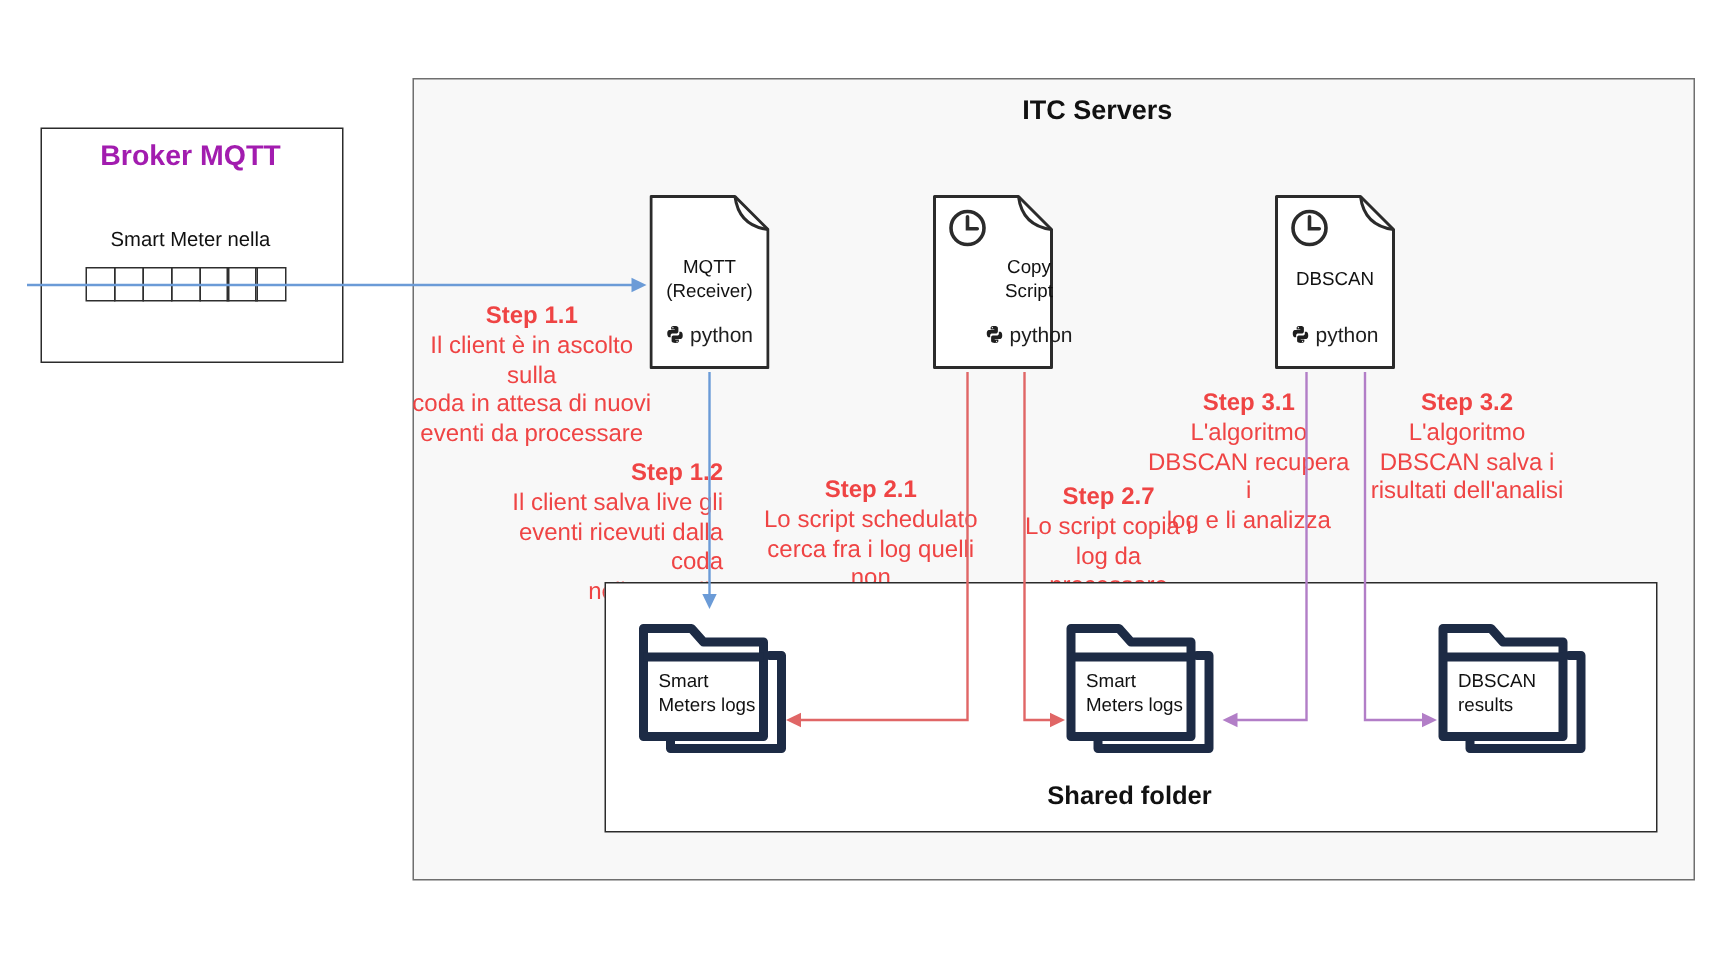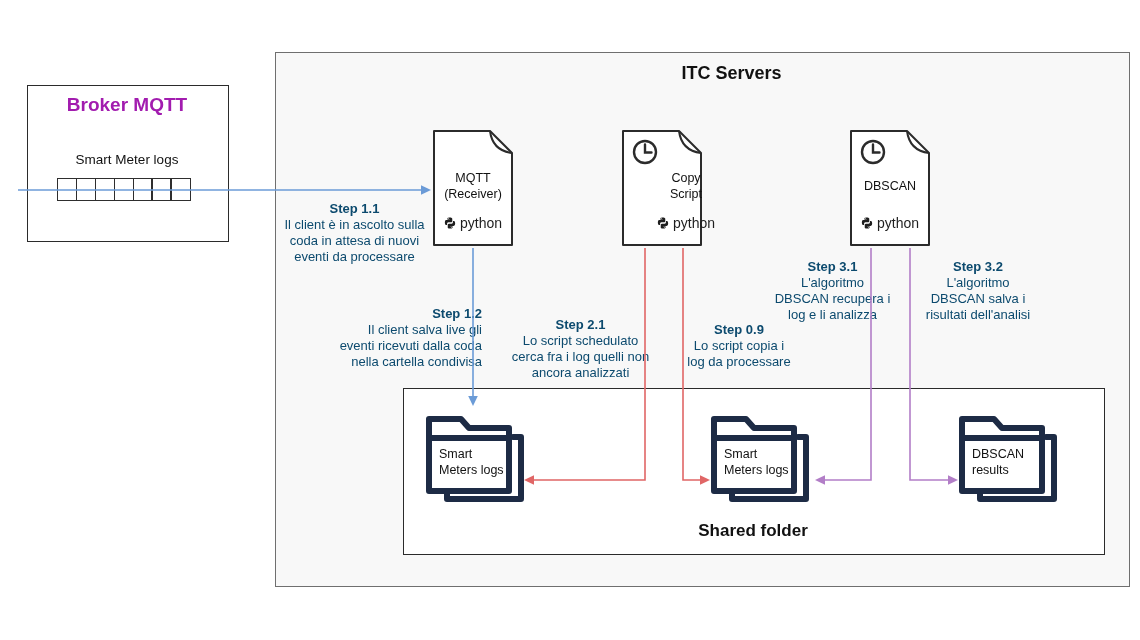--- a/index.html
+++ b/index.html
@@ -24,21 +24,21 @@
 
   
   .doc{width:80px;height:116px;}
   .doc svg.outline{position:absolute;left:0;top:0;}
   .doc .clock{position:absolute;left:9px;top:8px;}
   .doc-label{position:absolute;left:0;top:40px;width:100%;font-size:12.5px;line-height:1.3;color:#111;}
   .doc-runtime{position:absolute;left:0;bottom:15px;width:100%;display:flex;align-items:center;justify-content:center;gap:4px;}
   .doc-runtime .py-word{font-size:14px;color:#1e1e1e;}
 
   
-  .step{font-size:13px;line-height:1.24;color:#0c4a6e;}
+  .step{font-size:16px;line-height:1.24;color:#ef4444;}
   .step .step-title{font-weight:bold;}
 
   
   .shared-box{left:403px;top:388px;width:700px;height:165px;background:#fff;border:1.6px solid #2b2b2b;}
   .shared-title{left:403px;top:521px;width:700px;font-size:17px;font-weight:bold;color:#111;}
 
   .folder{width:100px;height:100px;}
   .folder svg{position:absolute;left:0;top:0;}
   .folder-label{position:absolute;left:14px;top:41px;font-size:12.5px;line-height:1.3;color:#111;}
 
@@ -53,21 +53,21 @@
     <symbol id="py-glyph" viewBox="0 0 13 13">
       <path fill="#1e1e1e" d="M6.3,0.45 C3.55,0.45 3.72,1.66 3.72,1.66 l0,1.25 2.63,0 0,0.37 -3.67,0 c0,0 -1.77,-0.2 -1.77,2.58 0,2.79 1.54,2.69 1.54,2.69 l0.92,0 0,-1.3 c0,0 -0.05,-1.54 1.52,-1.54 l2.6,0 c0,0 1.46,0.02 1.46,-1.41 l0,-2.37 C9.0,1.93 9.17,0.45 6.3,0.45 z"></path>
       <circle fill="#ffffff" cx="5.0" cy="1.55" r="0.5"></circle>
       <path fill="#1e1e1e" d="M6.7,12.55 C9.45,12.55 9.28,11.34 9.28,11.34 l0,-1.25 -2.63,0 0,-0.37 3.67,0 c0,0 1.77,0.2 1.77,-2.58 0,-2.79 -1.54,-2.69 -1.54,-2.69 l-0.92,0 0,1.3 c0,0 0.05,1.54 -1.52,1.54 l-2.6,0 c0,0 -1.46,-0.02 -1.46,1.41 l0,2.37 C4.0,11.07 3.83,12.55 6.7,12.55 z"></path>
       <circle fill="#ffffff" cx="8.0" cy="11.45" r="0.5"></circle>
     </symbol>
   </svg>
 
   <div class="abs broker-box"></div>
   <div class="abs broker-title center">Broker MQTT</div>
-  <div class="abs queue-label center">Smart Meter logs</div>
+  <div class="abs queue-label center">Smart Meter nella</div>
   <div class="abs queue">
       <div class="qcell"></div>
       <div class="qcell"></div>
       <div class="qcell"></div>
       <div class="qcell"></div>
       <div class="qcell"></div>
       <div class="qcell"></div>
       <div class="qcell"></div>
     </div>
 
@@ -138,21 +138,21 @@
 eventi ricevuti dalla coda
 nella cartella condivisa</div>
   </div>
   <div class="abs step center" style="left:503px;top:317px;width:155px;">
     <div class="step-title">Step 2.1</div>
     <div class="pre">Lo script schedulato
 cerca fra i log quelli non
 ancora analizzati</div>
   </div>
   <div class="abs step center" style="left:680px;top:322px;width:118px;">
-    <div class="step-title">Step 0.9</div>
+    <div class="step-title">Step 2.7</div>
     <div class="pre">Lo script copia i
 log da processare</div>
   </div>
   <div class="abs step center" style="left:765px;top:259px;width:135px;">
     <div class="step-title">Step 3.1</div>
     <div class="pre">L'algoritmo
 DBSCAN recupera i
 log e li analizza</div>
   </div>
   <div class="abs step center" style="left:908px;top:259px;width:140px;">

